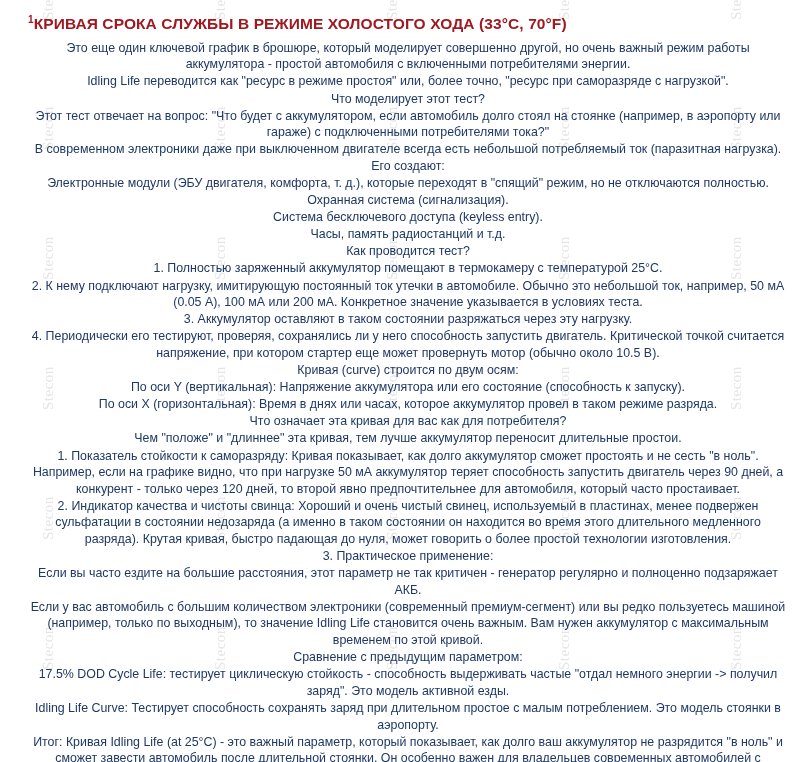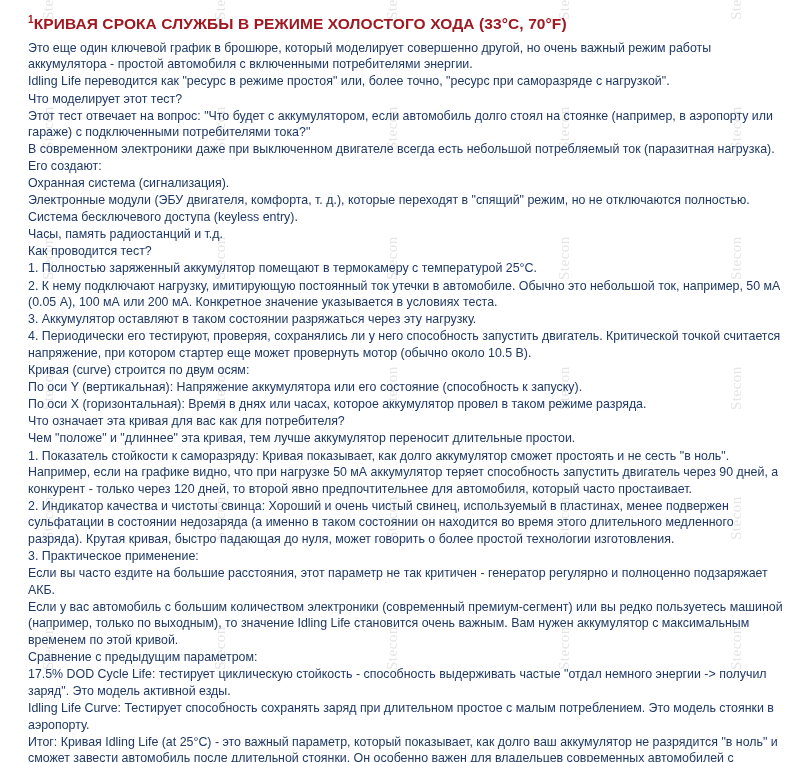--- a/index.html
+++ b/index.html
@@ -50,21 +50,21 @@
   .doc-title .footnote-mark {
     font-size: 10px;
     vertical-align: super;
     font-weight: bold;
   }
   p.line {
     margin: 0 0 0.5px 0;
     font-size: 12.4px;
     line-height: 16.6px;
     color: #1f3864;
-    text-align: left;
+    text-align: center;
   }
 </style>
 </head>
 <body>
 
 <div class="watermark-layer" id="watermarks">
     <span class="watermark" style="left: 40px; top: 20px;">Stecon</span>
     <span class="watermark" style="left: 40px; top: 150px;">Stecon</span>
     <span class="watermark" style="left: 40px; top: 280px;">Stecon</span>
     <span class="watermark" style="left: 40px; top: 410px;">Stecon</span>
@@ -97,22 +97,22 @@
   </div>
 
 <div class="doc">
   <h1 class="doc-title"><span class="footnote-mark">1</span><span>КРИВАЯ СРОКА СЛУЖБЫ В РЕЖИМЕ ХОЛОСТОГО ХОДА (33°C, 70°F)</span></h1>
   <div id="paragraphs">
       <p class="line">Это еще один ключевой график в брошюре, который моделирует совершенно другой, но очень важный режим работы аккумулятора - простой автомобиля с включенными потребителями энергии.</p>
       <p class="line">Idling Life переводится как "ресурс в режиме простоя" или, более точно, "ресурс при саморазряде с нагрузкой".</p>
       <p class="line">Что моделирует этот тест?</p>
       <p class="line">Этот тест отвечает на вопрос: "Что будет с аккумулятором, если автомобиль долго стоял на стоянке (например, в аэропорту или гараже) с подключенными потребителями тока?"</p>
       <p class="line">В современном электроники даже при выключенном двигателе всегда есть небольшой потребляемый ток (паразитная нагрузка). Его создают:</p>
+      <p class="line">Электронные модули (ЭБУ двигателя, комфорта, т. д.), которые переходят в "спящий" режим, но не отключаются полностью.</p>
       <p class="line">Охранная система (сигнализация).</p>
-      <p class="line">Электронные модули (ЭБУ двигателя, комфорта, т. д.), которые переходят в "спящий" режим, но не отключаются полностью.</p>
       <p class="line">Система бесключевого доступа (keyless entry).</p>
       <p class="line">Часы, память радиостанций и т.д.</p>
       <p class="line">Как проводится тест?</p>
       <p class="line">1. Полностью заряженный аккумулятор помещают в термокамеру с температурой 25°C.</p>
       <p class="line">2. К нему подключают нагрузку, имитирующую постоянный ток утечки в автомобиле. Обычно это небольшой ток, например, 50 мА (0.05 А), 100 мА или 200 мА. Конкретное значение указывается в условиях теста.</p>
       <p class="line">3. Аккумулятор оставляют в таком состоянии разряжаться через эту нагрузку.</p>
       <p class="line">4. Периодически его тестируют, проверяя, сохранялись ли у него способность запустить двигатель. Критической точкой считается напряжение, при котором стартер еще может провернуть мотор (обычно около 10.5 В).</p>
       <p class="line">Кривая (curve) строится по двум осям:</p>
       <p class="line">По оси Y (вертикальная): Напряжение аккумулятора или его состояние (способность к запуску).</p>
       <p class="line">По оси X (горизонтальная): Время в днях или часах, которое аккумулятор провел в таком режиме разряда.</p>

